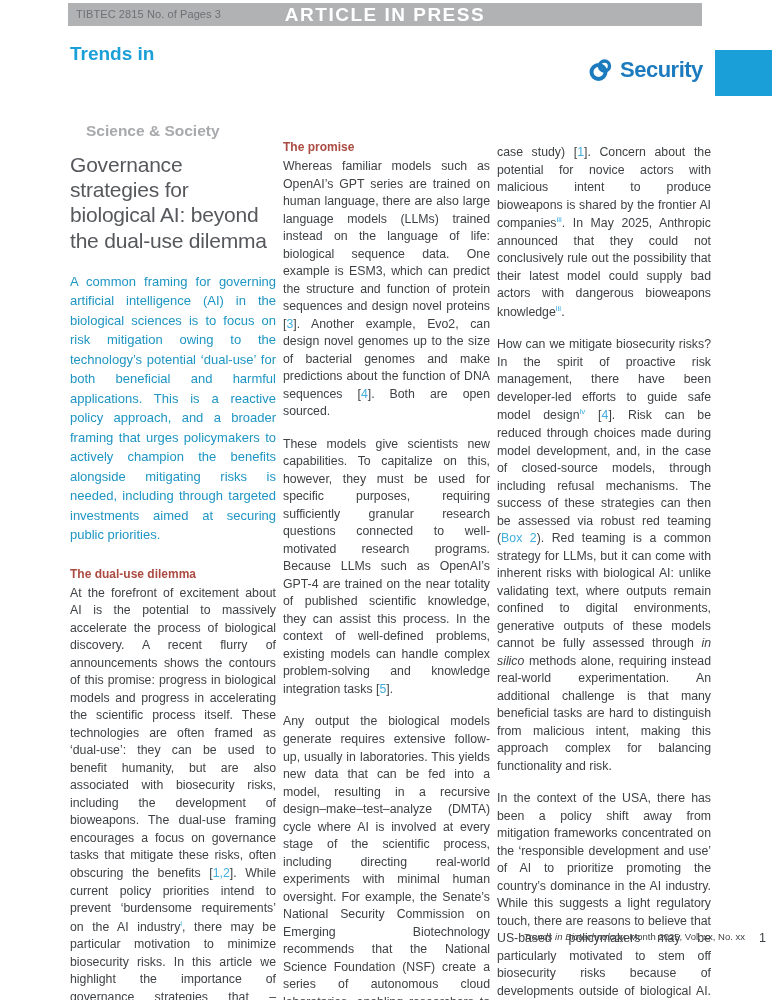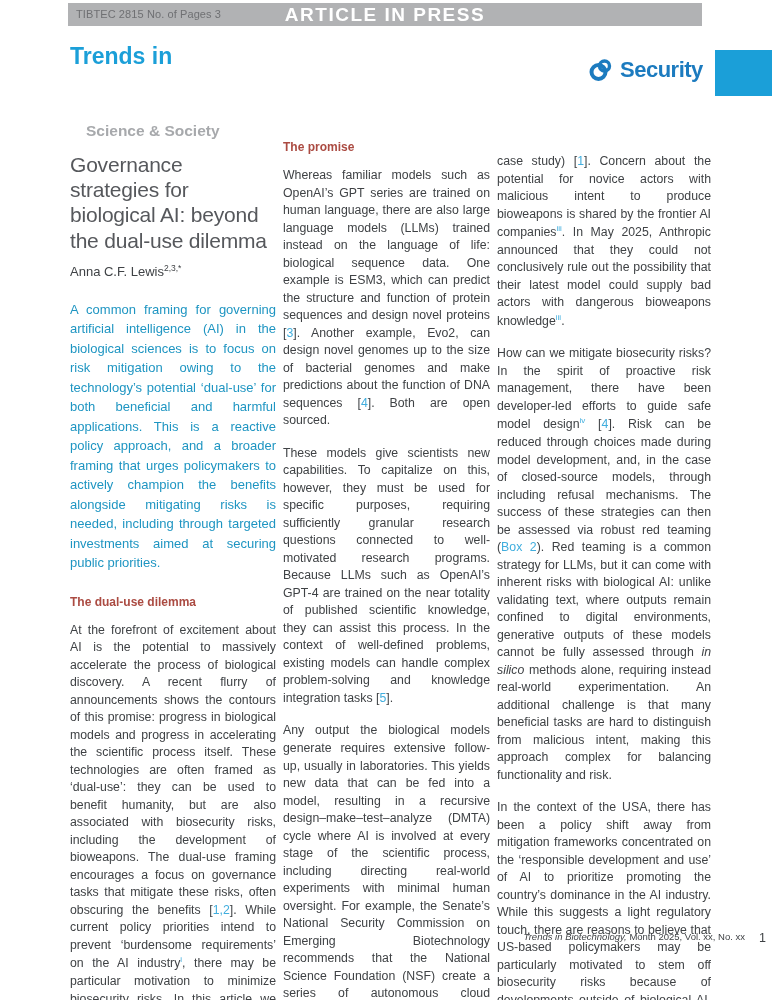--- a/index.html
+++ b/index.html
@@ -19,21 +19,21 @@
     position:absolute;left:8px;top:0;line-height:23px;
     font-size:11px;color:#6f7073;letter-spacing:0.1px;
   }
   .banner-text{
     width:100%;text-align:center;font-size:19px;font-weight:bold;color:#ffffff;
     letter-spacing:1.5px;line-height:23px;
   }
 
   
   .journal-logo{position:absolute;left:70px;top:44px;}
-  .jl1{font-size:23px;font-weight:bold;color:var(--cyan);line-height:1.1;}
+  .jl1{font-size:19px;font-weight:bold;color:var(--cyan);line-height:1.1;}
   .jl2{font-size:27px;font-weight:bold;color:var(--cyan);line-height:1.1;letter-spacing:-0.3px;}
 
   .cellpress{
     position:absolute;left:588px;top:57px;display:flex;align-items:center;gap:6px;
   }
   .cellpress-name{font-size:22px;font-weight:bold;color:var(--cellpress-blue);letter-spacing:-0.5px;}
   .edge-tab{position:absolute;right:0;top:50px;width:57px;height:46px;background:var(--cyan);}
 
   
   .col{position:absolute;}
@@ -52,21 +52,21 @@
     margin-top:19px;font-size:13px;font-weight:normal;color:var(--abstract-blue);
     line-height:1.5;text-align:justify;
   }
 
   .sec-heading{
     font-size:12px;font-weight:bold;color:var(--heading-red);
     margin:0 0 3px 0;
   }
   .para{
     font-size:12.3px;color:var(--body-gray);line-height:1.425;
-    text-align:justify;margin:13px 0 15px 0;
+    text-align:justify;margin:4px 0 15px 0;
   }
   .para:last-child{margin-bottom:0;}
   .col1 .sec-heading{margin-top:22px;}
   .col2 .sec-heading, .col3 .sec-heading{margin-top:20px;}
   .col2 .sec-heading:first-child, .col3 .sec-heading:first-child{margin-top:0;}
 
   .ref{color:var(--link-blue);}
   sup.note{color:var(--link-blue);font-size:8px;}
   sup.supdark{font-size:8.5px;color:var(--body-gray);}
   em{font-style:italic;}
@@ -100,21 +100,20 @@
       </svg>
     </span>
     <span class="cellpress-name">Security</span>
   </div>
 
   <div class="edge-tab"></div>
 
   <div class="col col1">
     <div class="series">Science &amp; Society</div>
     <h1 class="title">Governance strategies for biological AI: beyond the dual-use dilemma</h1>
-    <div class="authors"><span>Anna C.F. Lewis</span><sup class="supdark">2,3,*</sup></div>
     <div class="abstract">A common framing for governing artificial intelligence (AI) in the biological sciences is to focus on risk mitigation owing to the technology’s potential ‘dual-use’ for both beneficial and harmful applications. This is a reactive policy approach, and a broader framing that urges policymakers to actively champion the benefits alongside mitigating risks is needed, including through targeted investments aimed at securing public priorities.</div>
     <div>
         <h2 class="sec-heading"><span>The dual-use dilemma</span></h2>
         <p class="para"><span>At the forefront of excitement about AI is the potential to massively accelerate the process of biological discovery. A recent flurry of announcements shows the contours of this promise: progress in biological models and progress in accelerating the scientific process itself. These technologies are often framed as ‘dual-use’: they can be used to benefit humanity, but are also associated with biosecurity risks, including the development of bioweapons. The dual-use framing encourages a focus on governance tasks that mitigate these risks, often obscuring the benefits [</span><span class="ref">1,2</span><span>]. While current policy priorities intend to prevent ‘burdensome requirements’ on the AI industry</span><sup class="note">i</sup><span>, there may be particular motivation to minimize biosecurity risks. In this article we highlight the importance of governance strategies that – alongside mitigating risk – actively pursue the promise of biological AI, and do so in a way that steers towards public priorities.</span></p>
       </div>
   </div>
 
   <div class="col col2">
       <h2 class="sec-heading"><span>The promise</span></h2>
       <p class="para"><span>Whereas familiar models such as OpenAI’s GPT series are trained on human language, there are also large language models (LLMs) trained instead on the language of life: biological sequence data. One example is ESM3, which can predict the structure and function of protein sequences and design novel proteins [</span><span class="ref">3</span><span>]. Another example, Evo2, can design novel genomes up to the size of bacterial genomes and make predictions about the function of DNA sequences [</span><span class="ref">4</span><span>]. Both are open sourced.</span></p>

